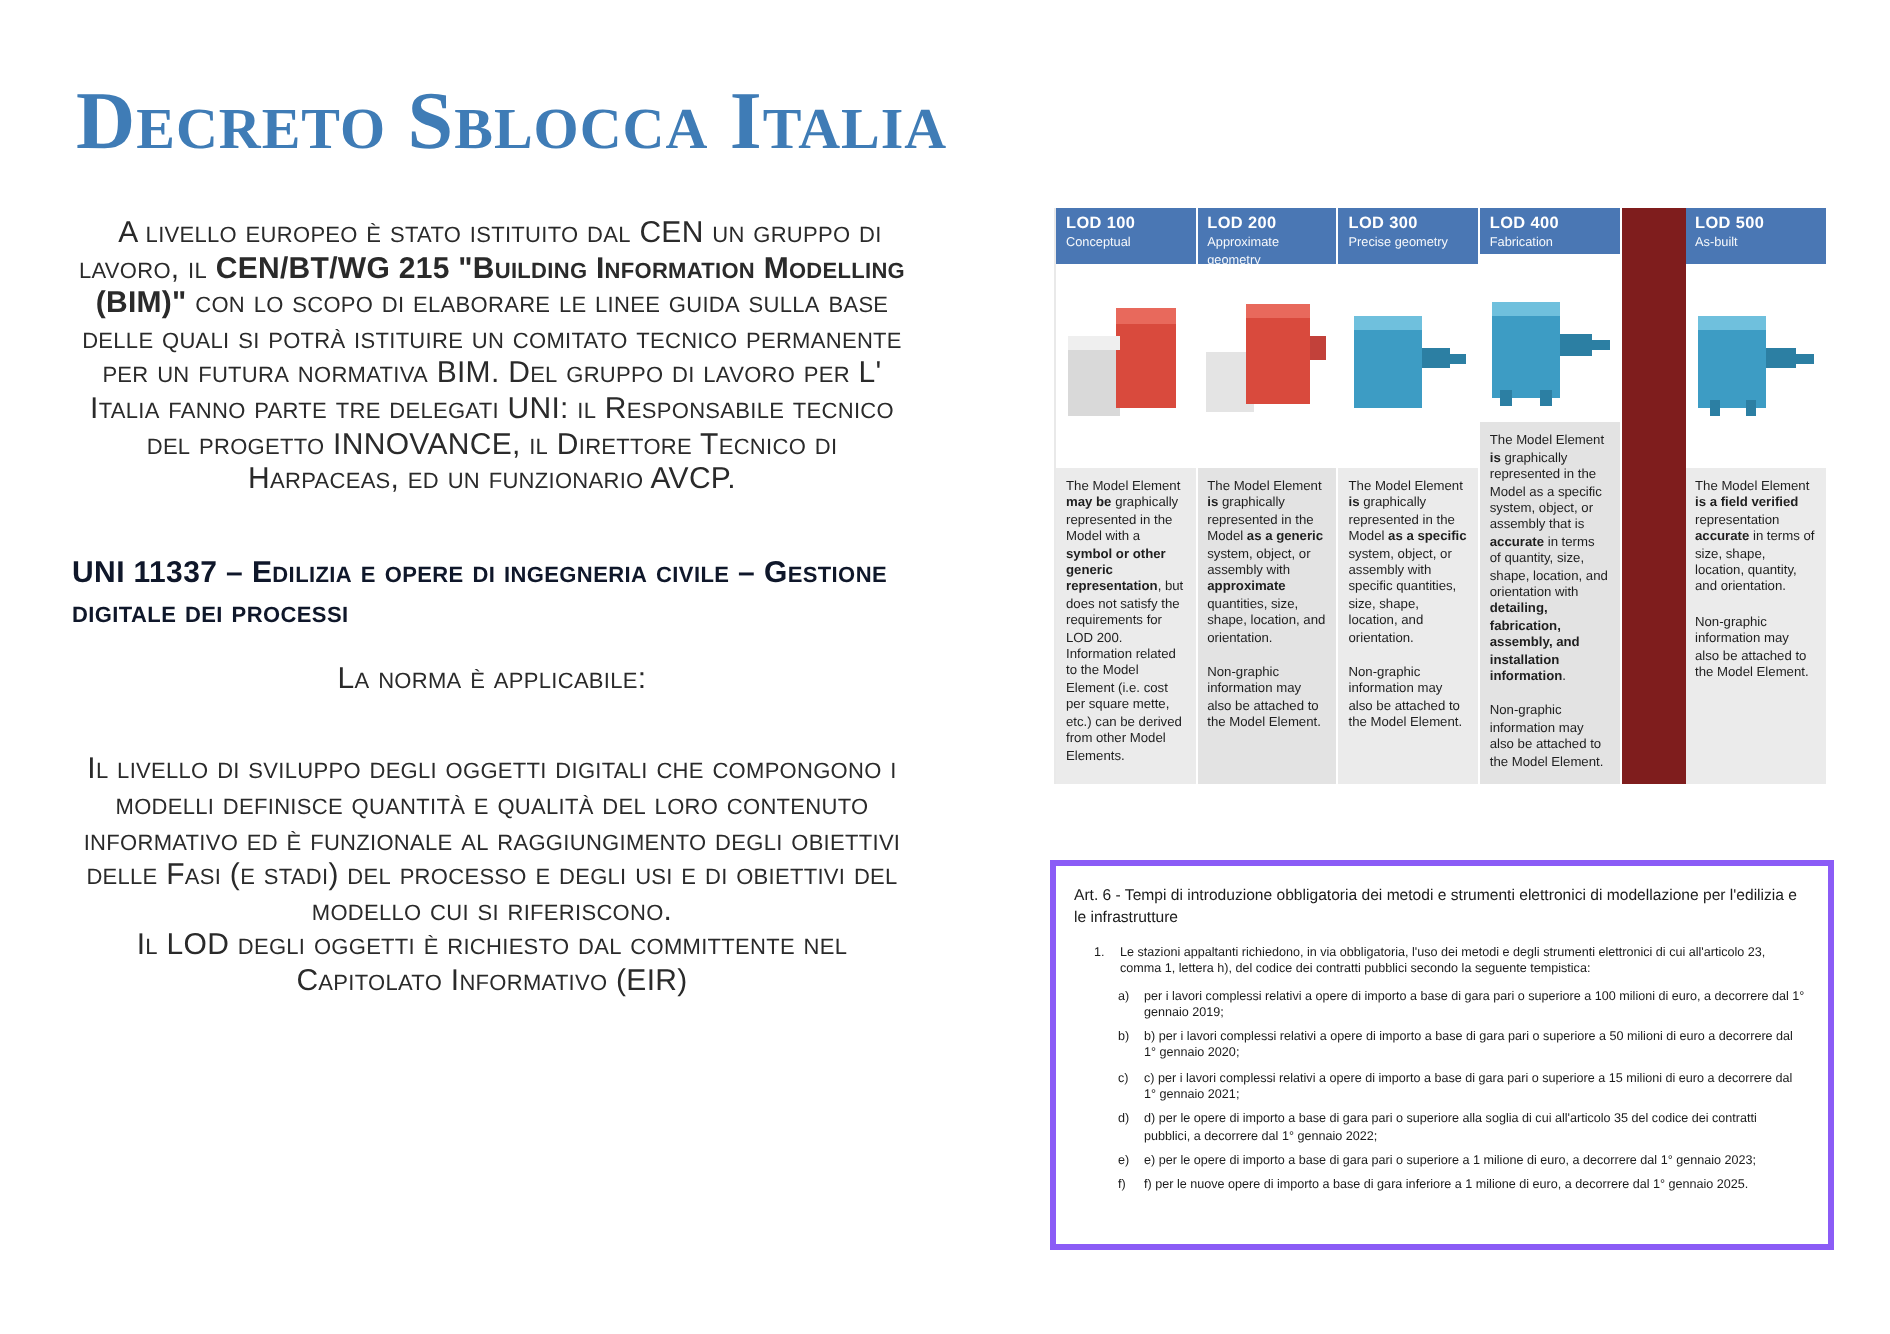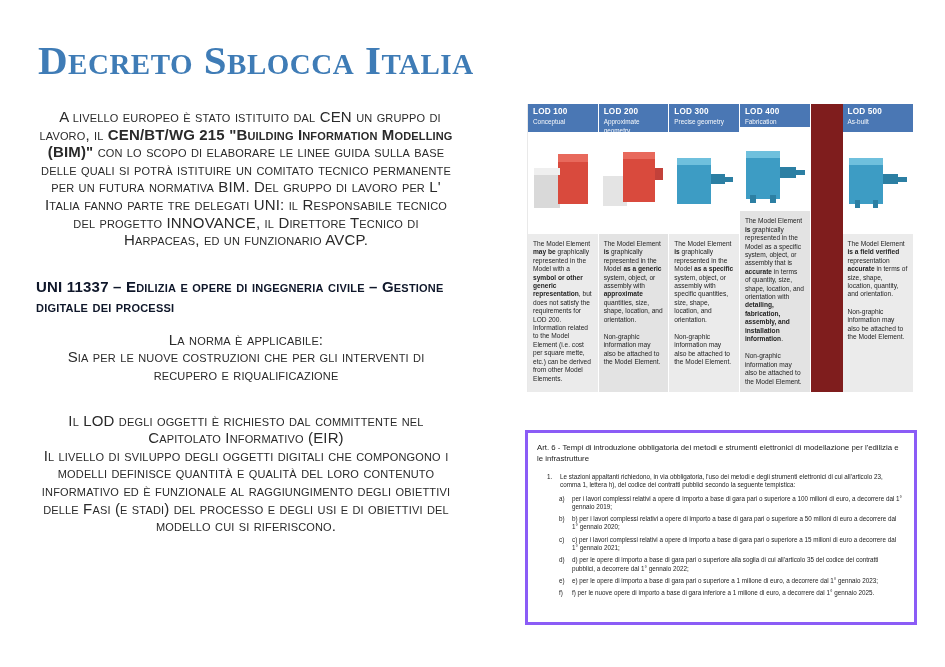--- a/index.html
+++ b/index.html
@@ -184,25 +184,24 @@
   <div class="title">Decreto Sblocca Italia</div>
 
   <div class="left-col">
     <p class="para intro">A livello europeo è stato istituito dal CEN un gruppo di lavoro, il <b>CEN/BT/WG 215 "Building Information Modelling (BIM)"</b> con lo scopo di elaborare le linee guida sulla base delle quali si potrà istituire un comitato tecnico permanente per un futura normativa BIM. Del gruppo di lavoro  per L' Italia fanno parte tre delegati UNI: il Responsabile tecnico del progetto INNOVANCE, il Direttore Tecnico di Harpaceas, ed un funzionario AVCP.</p>
 
     <div class="spacer-28"></div>
     <div class="heading">UNI 11337 – Edilizia e opere di ingegneria civile – Gestione digitale dei processi</div>
 
     <div class="spacer-14"></div>
     <div class="para">La norma è applicabile:</div>
-    <div class="para">Sia per le nuove costruzioni che per gli interventi di recupero e riqualificazione</div>
 
     <div class="spacer-28"></div>
+    <div class="para">Il livello di sviluppo degli oggetti digitali che compongono i modelli definisce quantità e qualità del loro contenuto informativo ed è funzionale al raggiungimento degli obiettivi delle Fasi (e stadi) del processo e degli usi e di obiettivi del modello cui si riferiscono.</div>
     <div class="para">Il LOD degli oggetti è richiesto dal committente nel Capitolato Informativo (EIR)</div>
-    <div class="para">Il livello di sviluppo degli oggetti digitali che compongono i modelli definisce quantità e qualità del loro contenuto informativo ed è funzionale al raggiungimento degli obiettivi delle Fasi (e stadi) del processo e degli usi e di obiettivi del modello cui si riferiscono.</div>
   </div>
 
   <div class="lod-table">
 
     <div class="lod-col">
       <div class="lod-head">
         <div class="lbl">LOD 100</div>
         <div class="sub">Conceptual</div>
       </div>
       <div class="lod-img">

